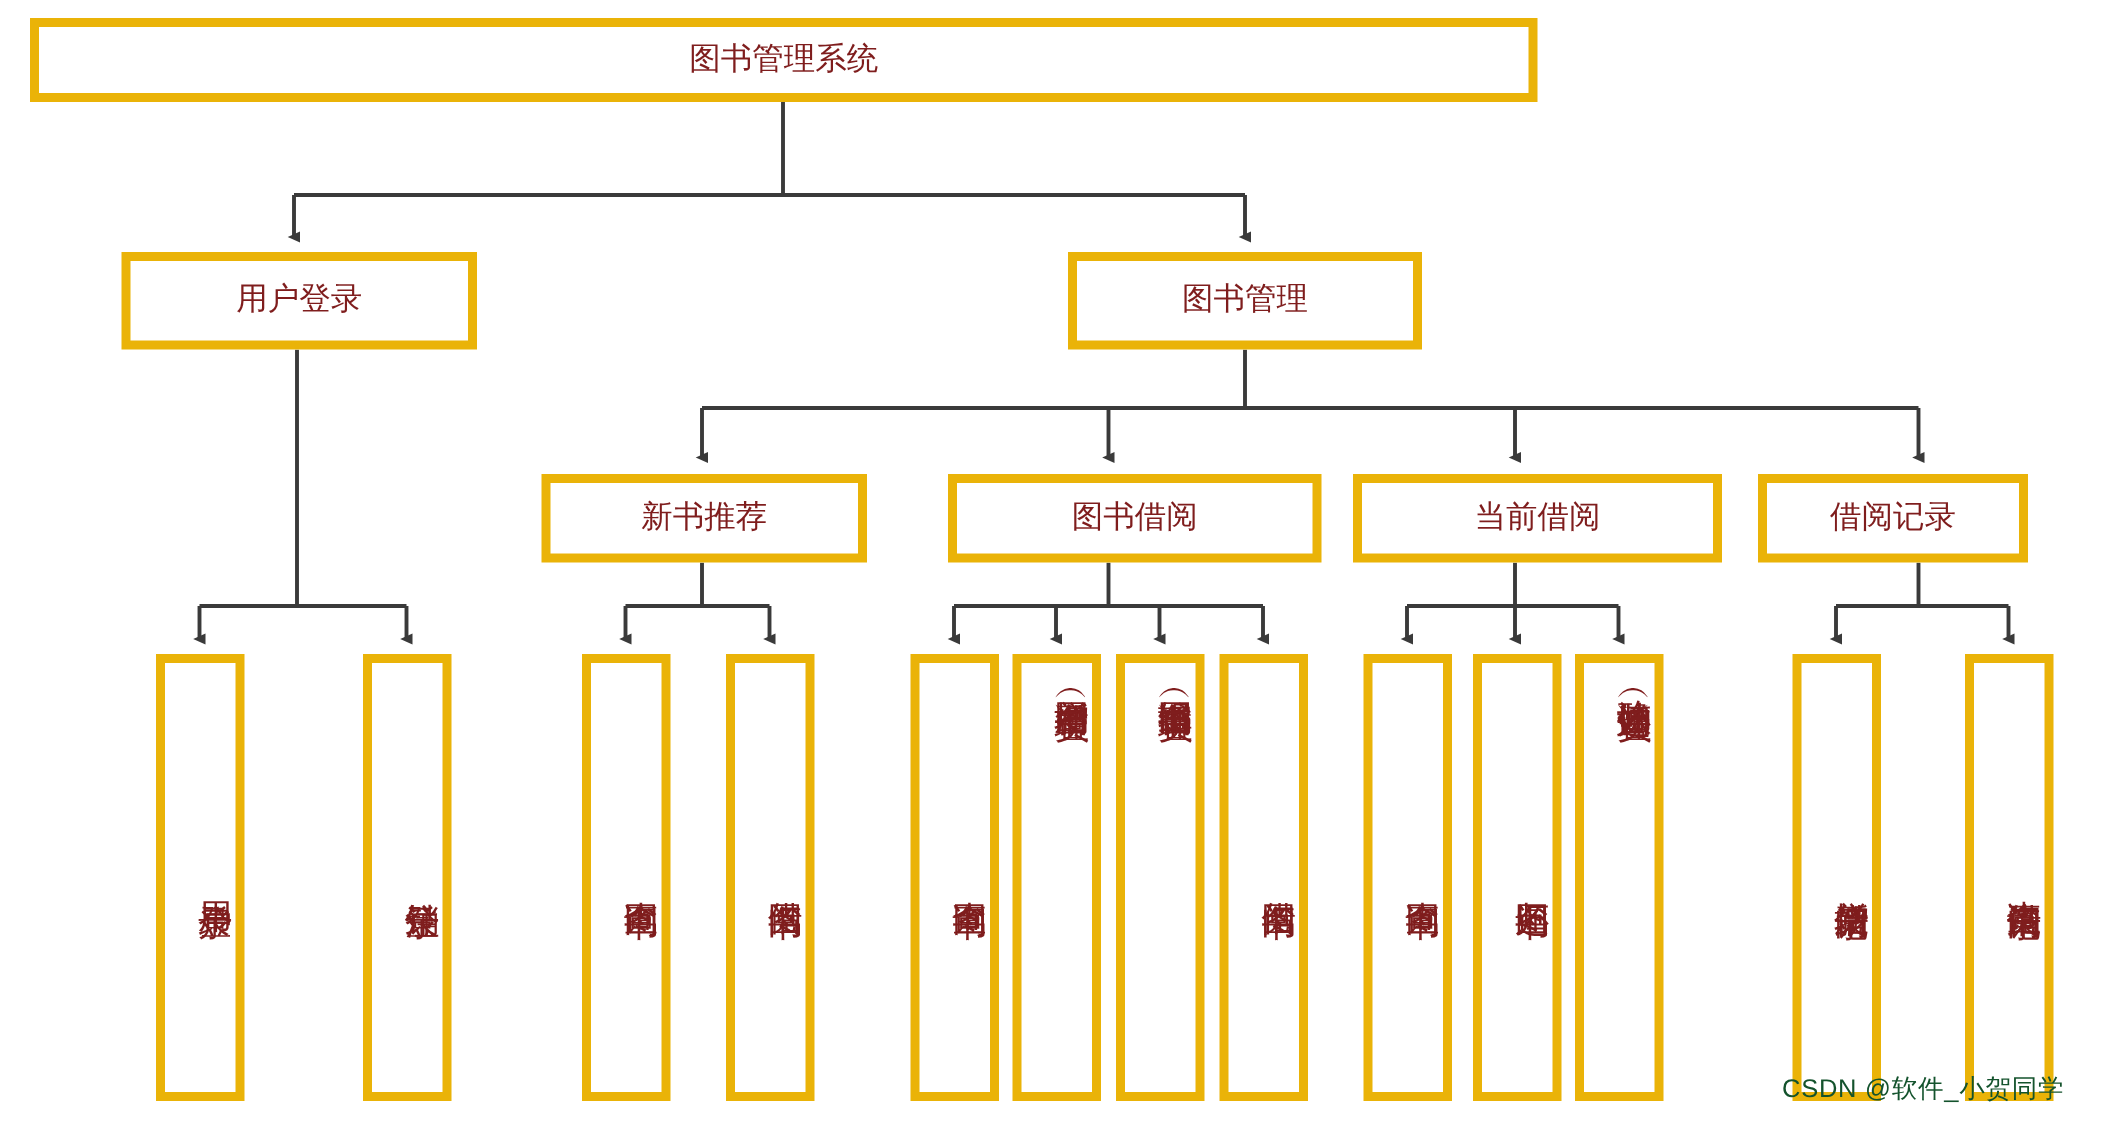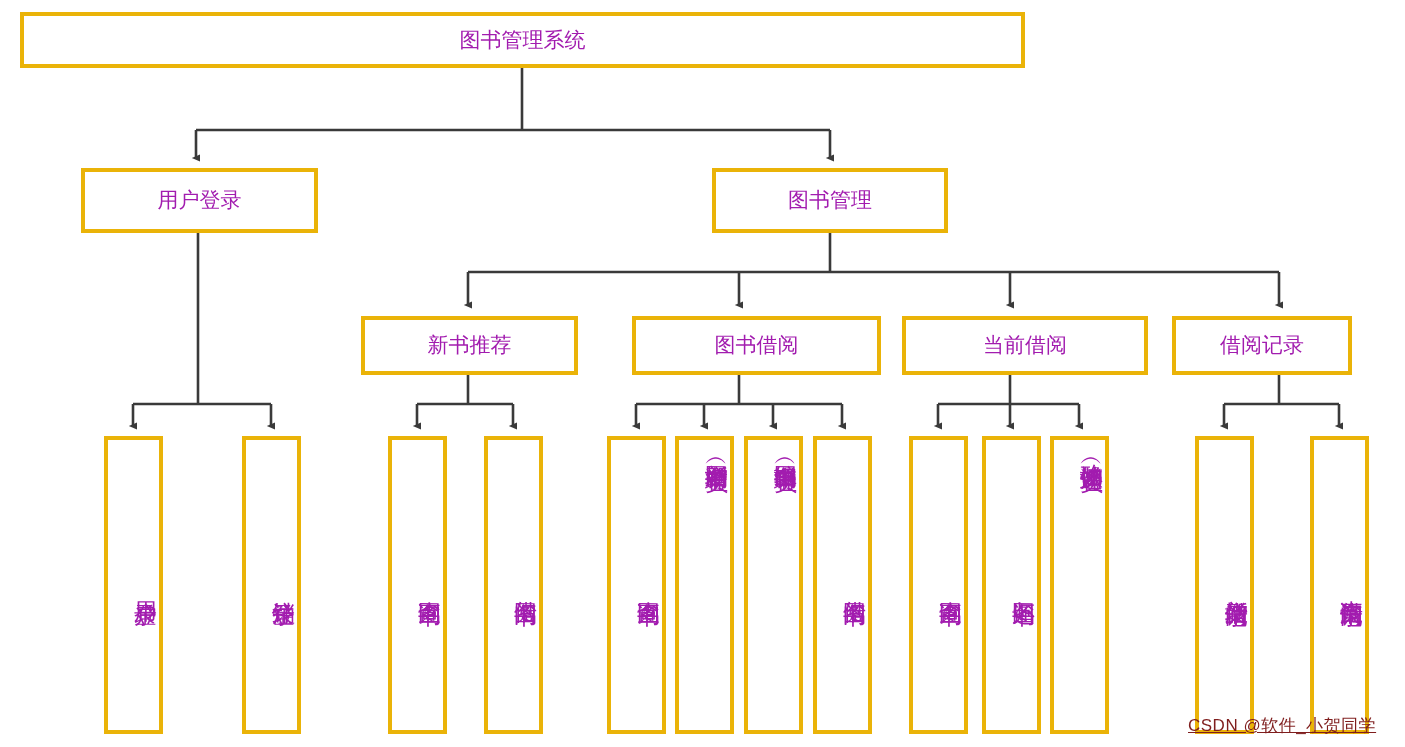--- a/index.html
+++ b/index.html
@@ -13,26 +13,26 @@
   #canvas {
     position: relative;
     width: 1405px;
     height: 747px;
     background: #ffffff;
     overflow: hidden;
   }
   .node {
     position: absolute;
     box-sizing: border-box;
-    border: 4px solid #eab308;
+    border: 6px solid #eab308;
     background: #ffffff;
     display: flex;
     align-items: center;
     justify-content: center;
-    color: #a21caf;
+    color: #7f1d1d;
     line-height: 1.18;
     text-align: center;
   }
   .node.h {
     font-size: 21px;
   }
   .node.v {
     writing-mode: vertical-rl;
     text-orientation: upright;
     font-size: 23px;
@@ -50,24 +50,23 @@
     top: 0;
     width: 1405px;
     height: 747px;
     pointer-events: none;
   }
   .watermark {
     position: absolute;
     left: 1188px;
     top: 714px;
     font-size: 17px;
-    color: #7f1d1d;
+    color: #14532d;
     letter-spacing: 0.5px;
     white-space: nowrap;
-    text-decoration: underline;
   }
 </style>
 </head>
 <body>
 
 <div id="canvas">
 
   <svg class="edges" viewBox="0 0 1405 747">
     <defs>
       <marker id="arrow" markerWidth="9" markerHeight="9" refX="4.2" refY="4.4" orient="auto" markerUnits="userSpaceOnUse">

